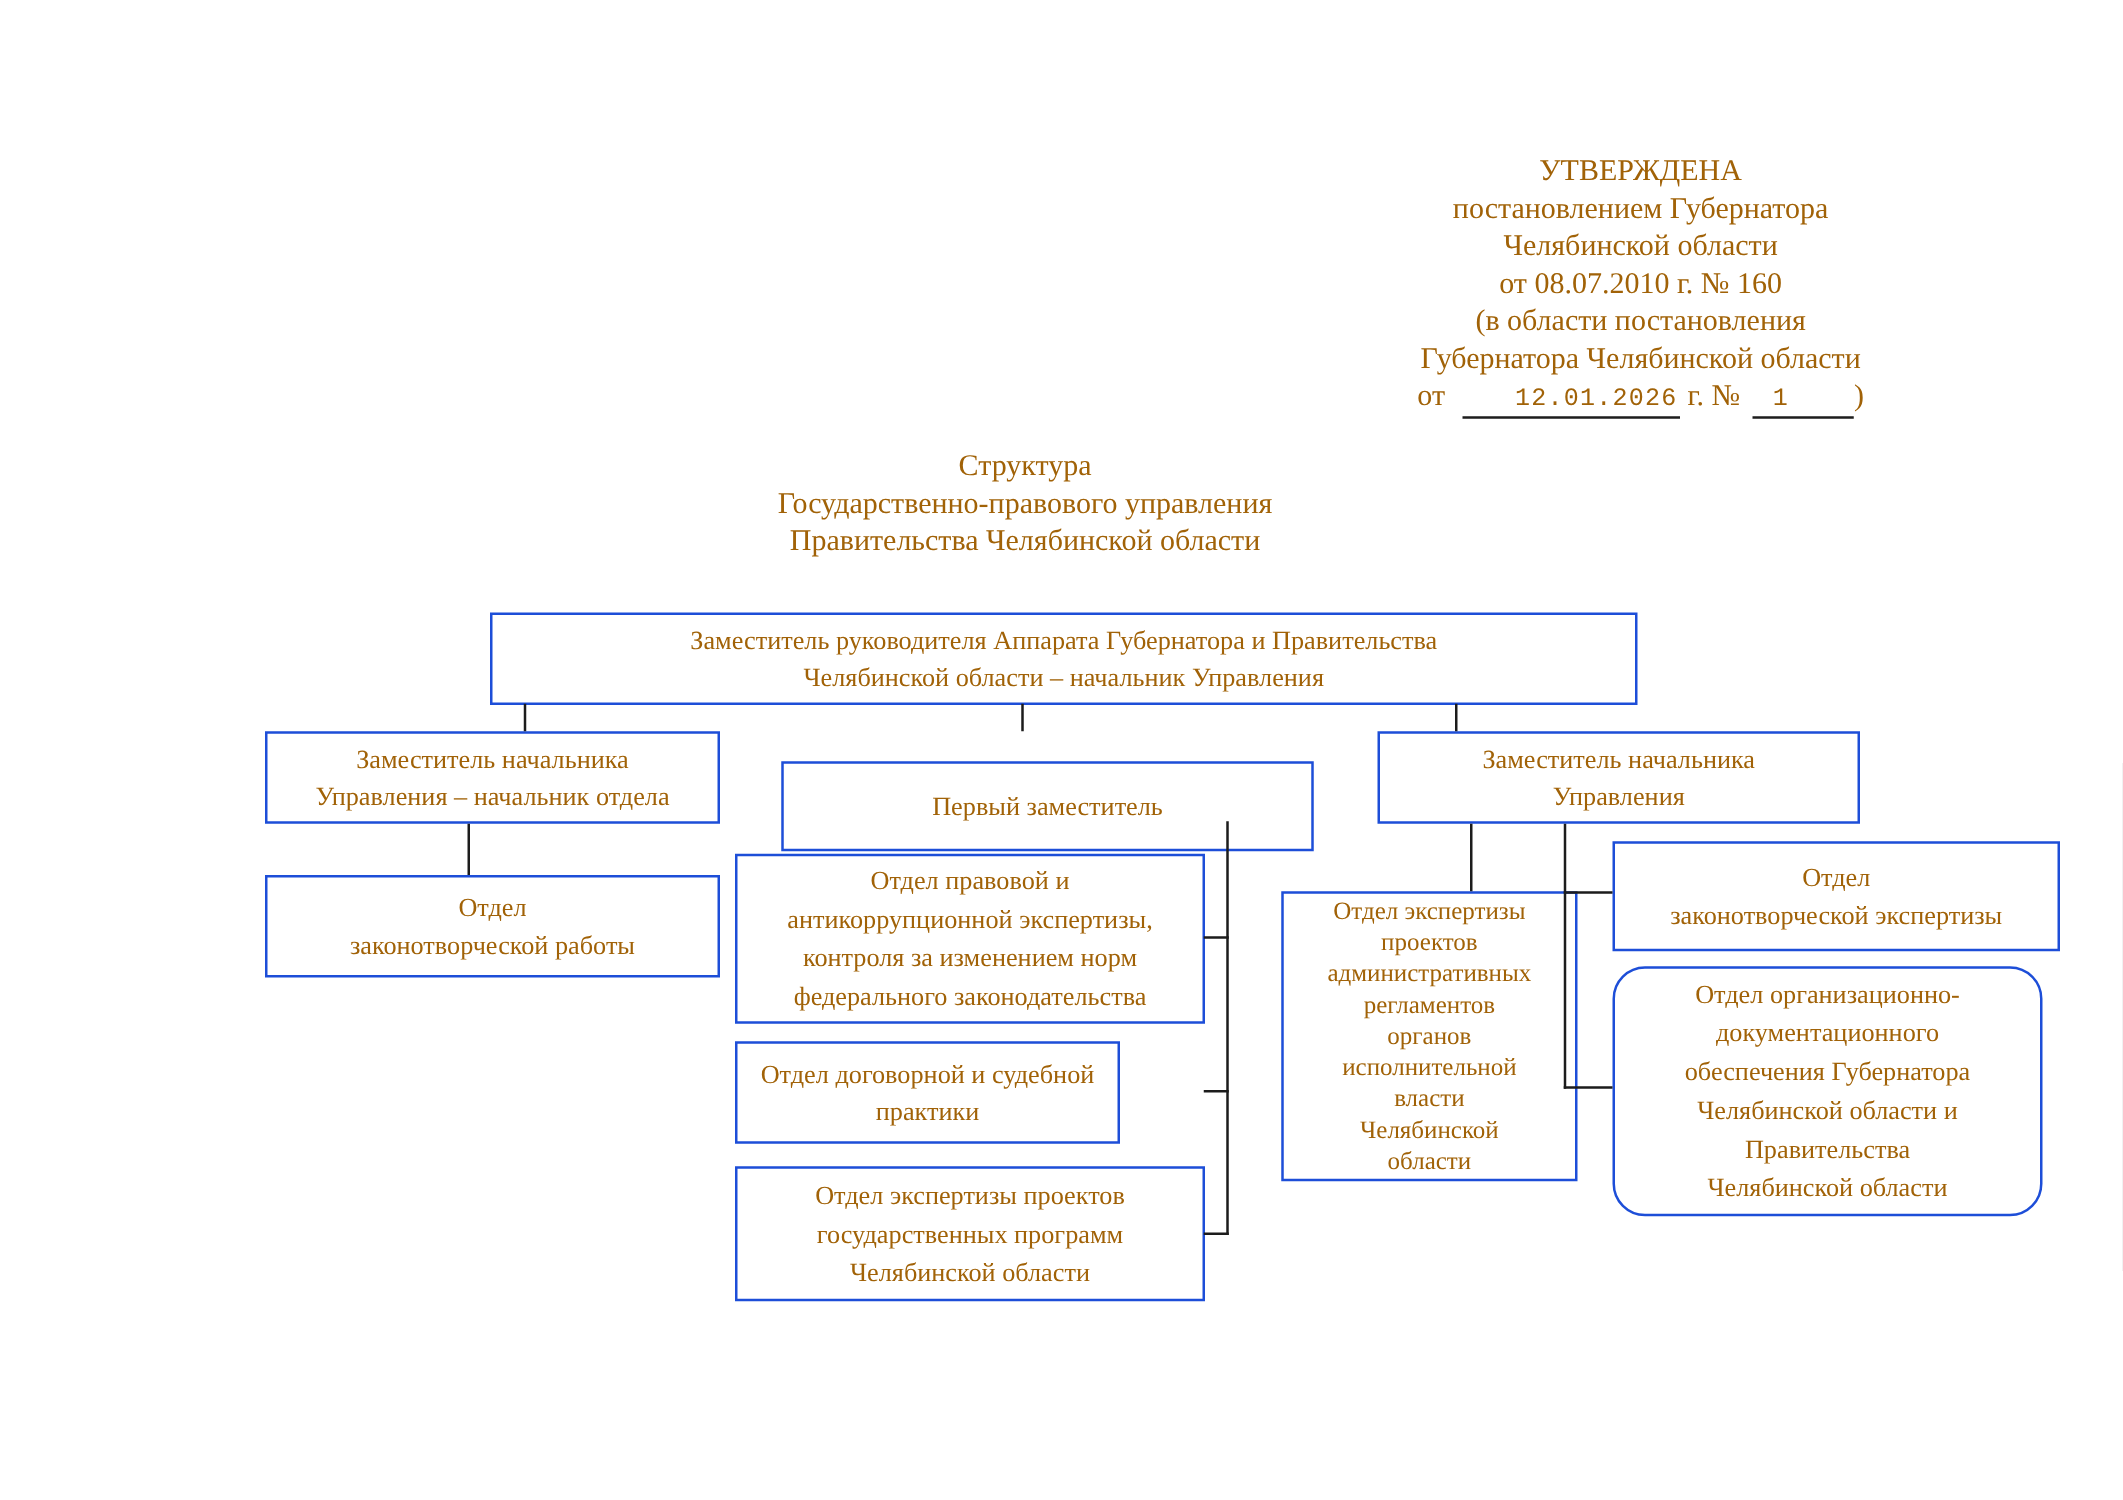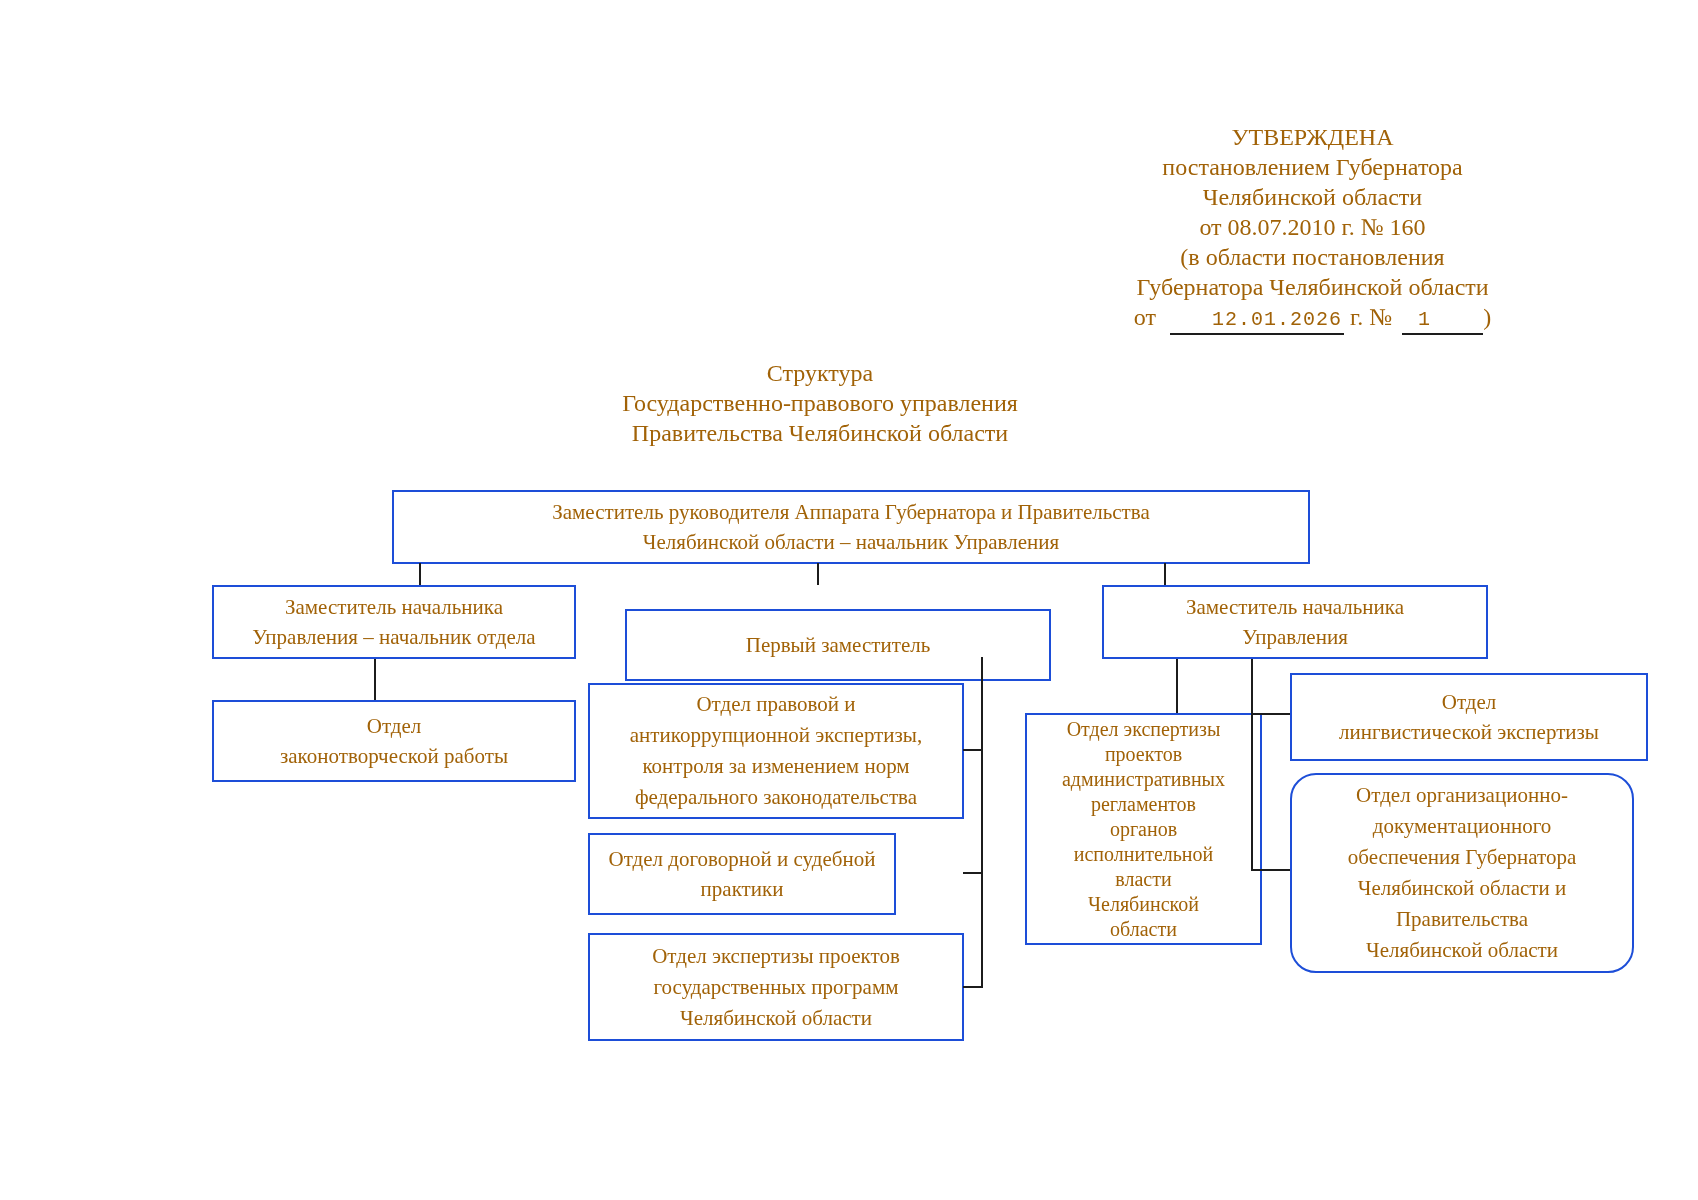--- a/index.html
+++ b/index.html
@@ -153,21 +153,21 @@
     <div>регламентов</div>
     <div>органов</div>
     <div>исполнительной</div>
     <div>власти</div>
     <div>Челябинской</div>
     <div>области</div>
   </div>
 
   <div class="node" style="left:1290px; top:673px; width:358px; height:88px;">
     <div>Отдел</div>
-    <div>лингвистической экспертизы</div>
+    <div>законотворческой экспертизы</div>
   </div>
 
   <div class="node roomy" style="left:1290px; top:773px; width:344px; height:200px;border-radius:26px;">
     <div>Отдел организационно-</div>
     <div>документационного</div>
     <div>обеспечения Губернатора</div>
     <div>Челябинской области и</div>
     <div>Правительства</div>
     <div>Челябинской области</div>
   </div>

